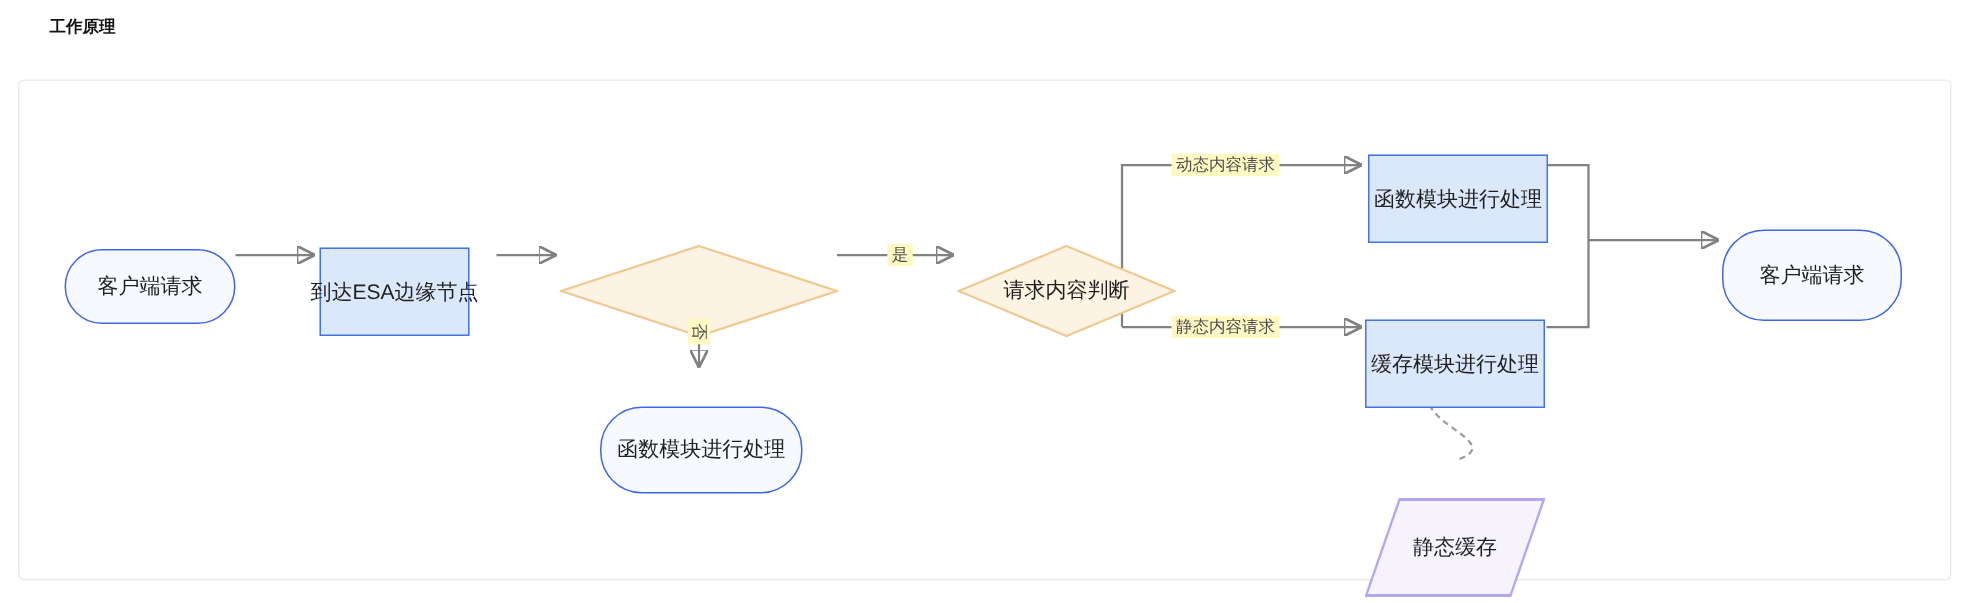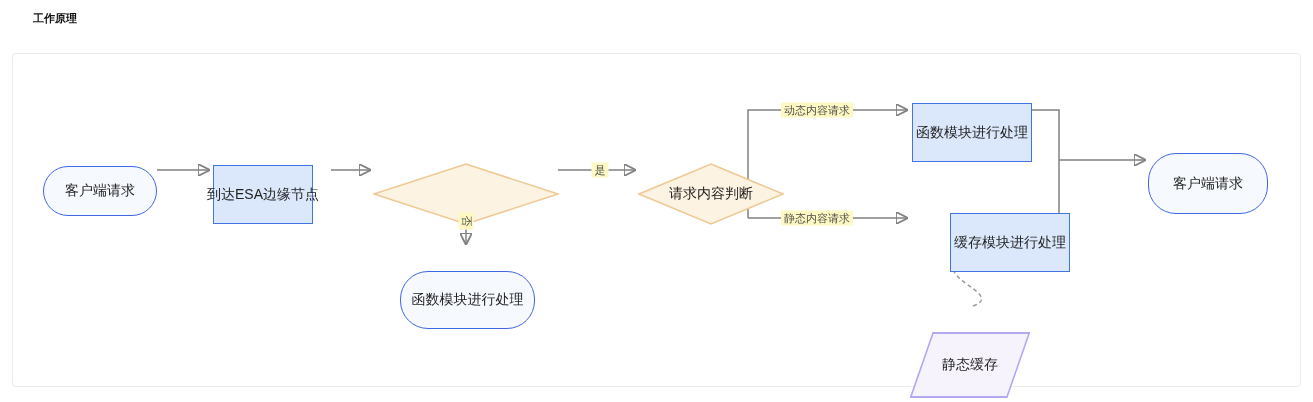--- a/index.html
+++ b/index.html
@@ -82,21 +82,21 @@
 </div>
 
 <div class="node stadium" style="left:400px;top:247px;width:135px;height:58px">
   <span class="node-label">函数模块进行处理</span>
 </div>
 
 <div class="node rectangle" style="left:912px;top:79px;width:120px;height:59px">
   <span class="node-label">函数模块进行处理</span>
 </div>
 
-<div class="node rectangle" style="left:950px;top:189px;width:120px;height:59px">
+<div class="node rectangle" style="left:910px;top:189px;width:120px;height:59px">
   <span class="node-label">缓存模块进行处理</span>
 </div>
 
 <div class="node stadium" style="left:1148px;top:129px;width:120px;height:61px">
   <span class="node-label">客户端请求</span>
 </div>
 
 <div class="node" style="left:910px;top:308px;width:120px;height:66px">
   <svg class="shape" viewBox="0 0 120 49" preserveAspectRatio="none">
     <polygon class="para-poly" points="23,0.75 119.25,0.75 97,48.25 0.75,48.25"></polygon>

